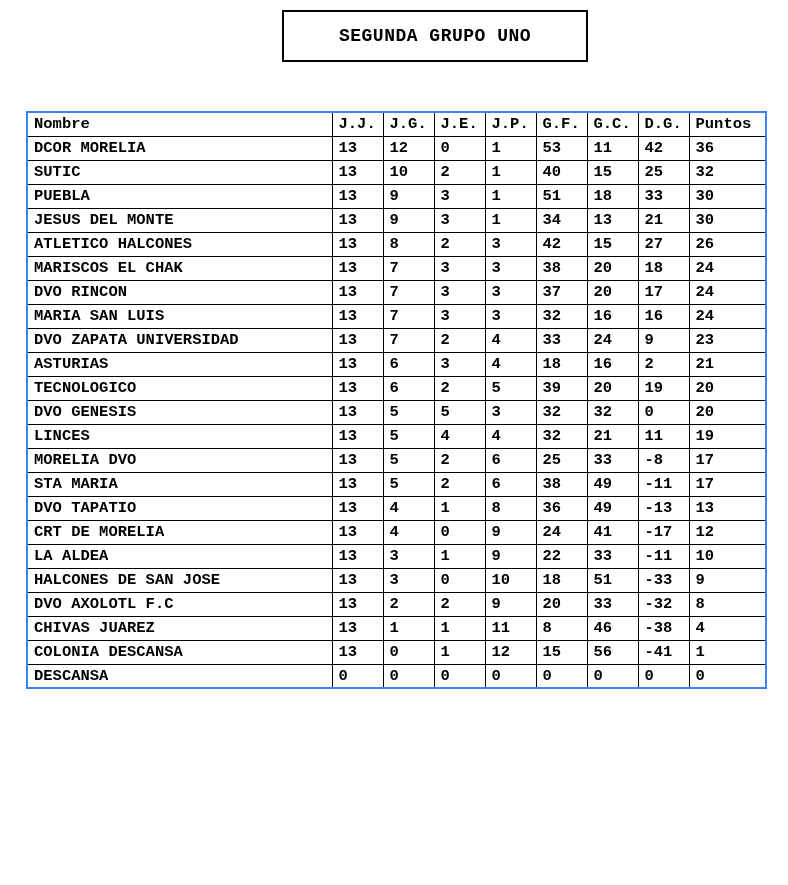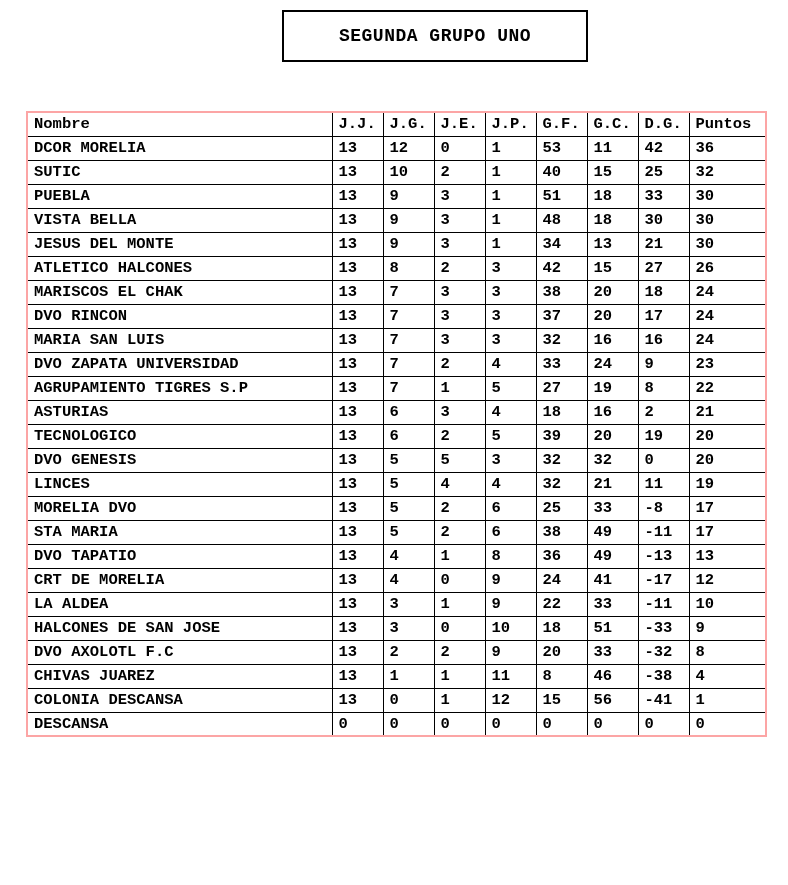--- a/index.html
+++ b/index.html
@@ -33,21 +33,21 @@
     letter-spacing: 0.5px;
     white-space: pre;
   }
   table.standings {
     position: absolute;
     left: 26px;
     top: 111px;
     width: 739px;
     border-collapse: collapse;
     table-layout: fixed;
-    border: 2px solid #fca5a5;
+    border: 2px solid #3b82f6;
     font-size: 15.5px;
   }
   table.standings th,
   table.standings td {
     border: 1.5px solid #000000;
     height: 24px;
     padding: 0 2px 0 6px;
     text-align: left;
     vertical-align: middle;
     font-weight: bold;
@@ -121,31 +121,20 @@
           <td>13</td>
           <td>9</td>
           <td>3</td>
           <td>1</td>
           <td>51</td>
           <td>18</td>
           <td>33</td>
           <td>30</td>
         </tr>
         <tr>
-          <td>VISTA BELLA</td>
-          <td>13</td>
-          <td>9</td>
-          <td>3</td>
-          <td>1</td>
-          <td>48</td>
-          <td>18</td>
-          <td>30</td>
-          <td>30</td>
-        </tr>
-        <tr>
           <td>JESUS DEL MONTE</td>
           <td>13</td>
           <td>9</td>
           <td>3</td>
           <td>1</td>
           <td>34</td>
           <td>13</td>
           <td>21</td>
           <td>30</td>
         </tr>
@@ -196,31 +185,20 @@
         <tr>
           <td>DVO ZAPATA UNIVERSIDAD</td>
           <td>13</td>
           <td>7</td>
           <td>2</td>
           <td>4</td>
           <td>33</td>
           <td>24</td>
           <td>9</td>
           <td>23</td>
-        </tr>
-        <tr>
-          <td>AGRUPAMIENTO TIGRES S.P</td>
-          <td>13</td>
-          <td>7</td>
-          <td>1</td>
-          <td>5</td>
-          <td>27</td>
-          <td>19</td>
-          <td>8</td>
-          <td>22</td>
         </tr>
         <tr>
           <td>ASTURIAS</td>
           <td>13</td>
           <td>6</td>
           <td>3</td>
           <td>4</td>
           <td>18</td>
           <td>16</td>
           <td>2</td>

